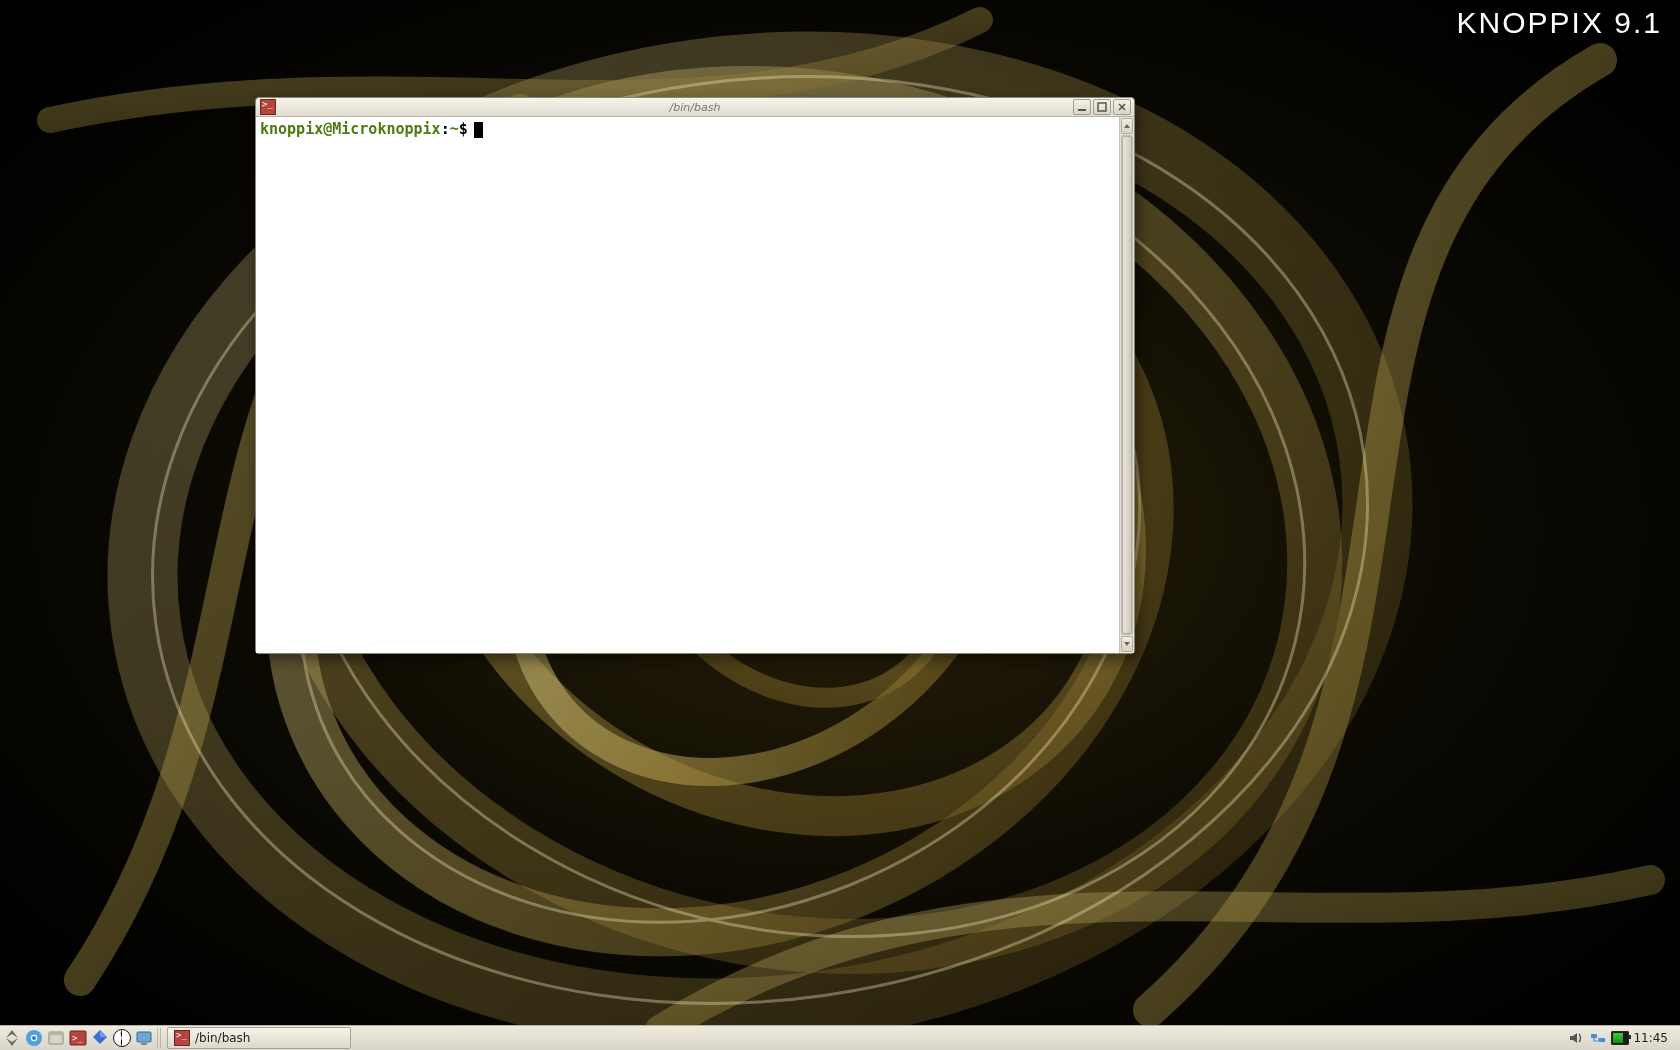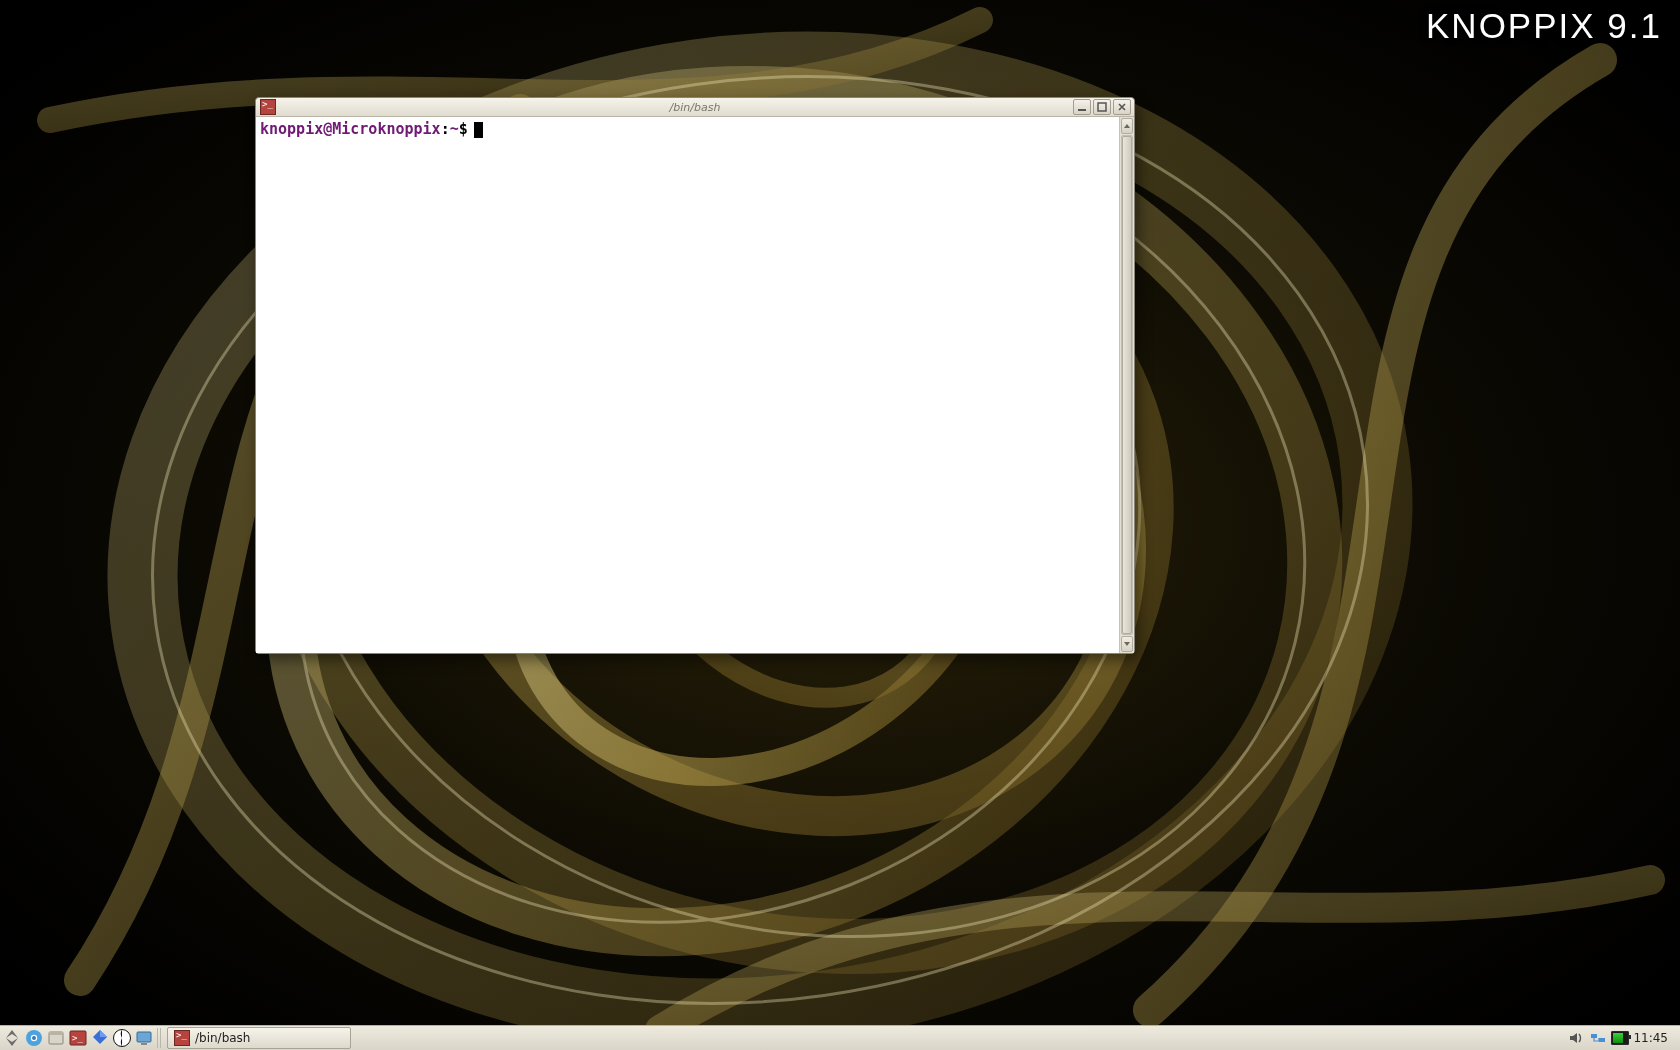--- a/index.html
+++ b/index.html
@@ -1,37 +1,37 @@
 <!DOCTYPE html>
 <html><head>
 <meta charset="utf-8">
 <style>
   html,body{margin:0;padding:0;width:1680px;height:1050px;overflow:hidden;font-family:"DejaVu Sans","Liberation Sans",sans-serif;font-size:12px;color:#222;}
   
   #desktop{position:absolute;inset:0;background:#000;}
   #bg-art{position:absolute;inset:0;}
-  #os-brand{position:absolute;top:6px;right:18px;font-size:35px;font-weight:400;letter-spacing:2px;color:#fff;text-shadow:0 0 8px #000,1px 1px 2px #000;font-family:"Century Gothic","URW Gothic L",sans-serif;}
+  #os-brand{position:absolute;top:6px;right:18px;font-size:30px;font-weight:400;letter-spacing:2px;color:#fff;text-shadow:0 0 8px #000,1px 1px 2px #000;font-family:"Century Gothic","URW Gothic L",sans-serif;}
   
   #term-win{position:absolute;left:255px;top:97px;width:878px;height:555px;
             background:#e9e5da;border:1px solid #8a8578;border-radius:4px;
             box-shadow:4px 6px 14px rgba(0,0,0,.45);display:flex;flex-direction:column;}
   #term-titlebar{height:18px;display:flex;align-items:center;
                  background:linear-gradient(#f6f3ea,#dfdbcf);border-bottom:1px solid #b9b4a5;
                  border-radius:4px 4px 0 0;position:relative;}
   #term-appicon{width:14px;height:14px;margin:0 4px;background:#b6443e;border:1px solid #6e2622;position:relative;}
   #term-appicon::after{content:">_";position:absolute;left:1px;top:-2px;font:9px/12px monospace;color:#fff;}
   #term-title{position:absolute;left:0;right:0;text-align:center;font-size:11px;color:#7a766b;font-style:italic;pointer-events:none;}
   #term-winbtns{margin-left:auto;display:flex;gap:2px;padding-right:3px;}
   .winbtn{width:16px;height:14px;background:linear-gradient(#f4f1e8,#d8d4c7);border:1px solid #a39e90;
           border-radius:2px;display:flex;align-items:center;justify-content:center;cursor:pointer;}
   .winbtn svg{display:block;}
   #term-body{flex:1;display:flex;min-height:0;}
   #term-text{flex:1;background:#fff;padding:3px 4px;font:bold 15px/18px "DejaVu Sans Mono","Liberation Mono",monospace;
              white-space:pre;overflow:hidden;}
-  .p-user{color:#701a75;}
+  .p-user{color:#4d7c0f;}
   .p-sep{color:#000;}
   .p-cursor{display:inline-block;width:9px;height:16px;background:#000;vertical-align:text-bottom;margin-left:6px;}
   #term-scroll{width:14px;background:#e3dfd4;border-left:1px solid #c6c2b5;display:flex;flex-direction:column;}
   .sb-btn{height:14px;background:linear-gradient(#efece3,#d6d2c5);border:1px solid #b2ad9f;margin:1px;border-radius:2px;
           display:flex;align-items:center;justify-content:center;}
   .sb-track{flex:1;margin:0 1px;background:#d7d3c7;border:1px solid #c2beb1;border-radius:2px;position:relative;}
   .sb-thumb{position:absolute;left:0;right:0;top:0;bottom:0;background:linear-gradient(90deg,#e9e6dc,#cecabd);
             border:1px solid #b1ac9e;border-radius:2px;}
   
   #taskbar{position:absolute;left:0;right:0;bottom:0;height:24px;

